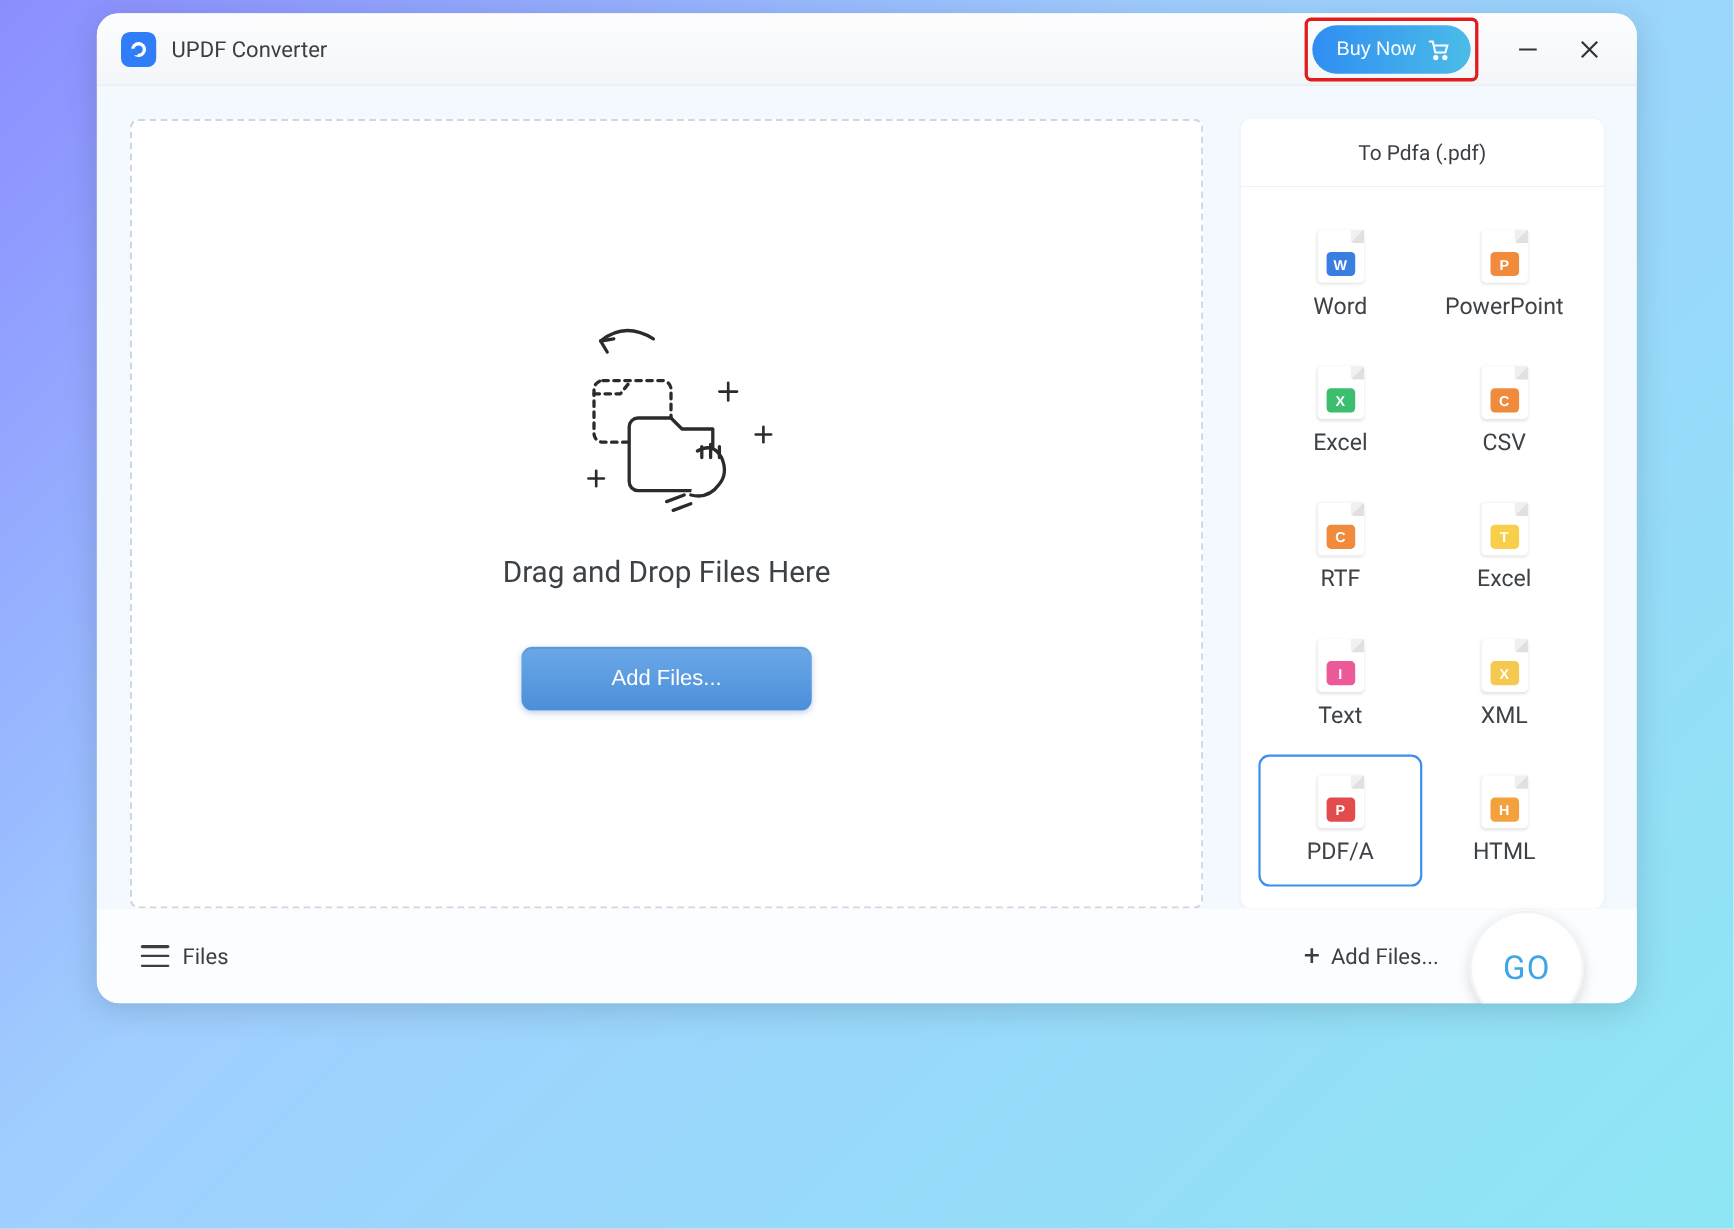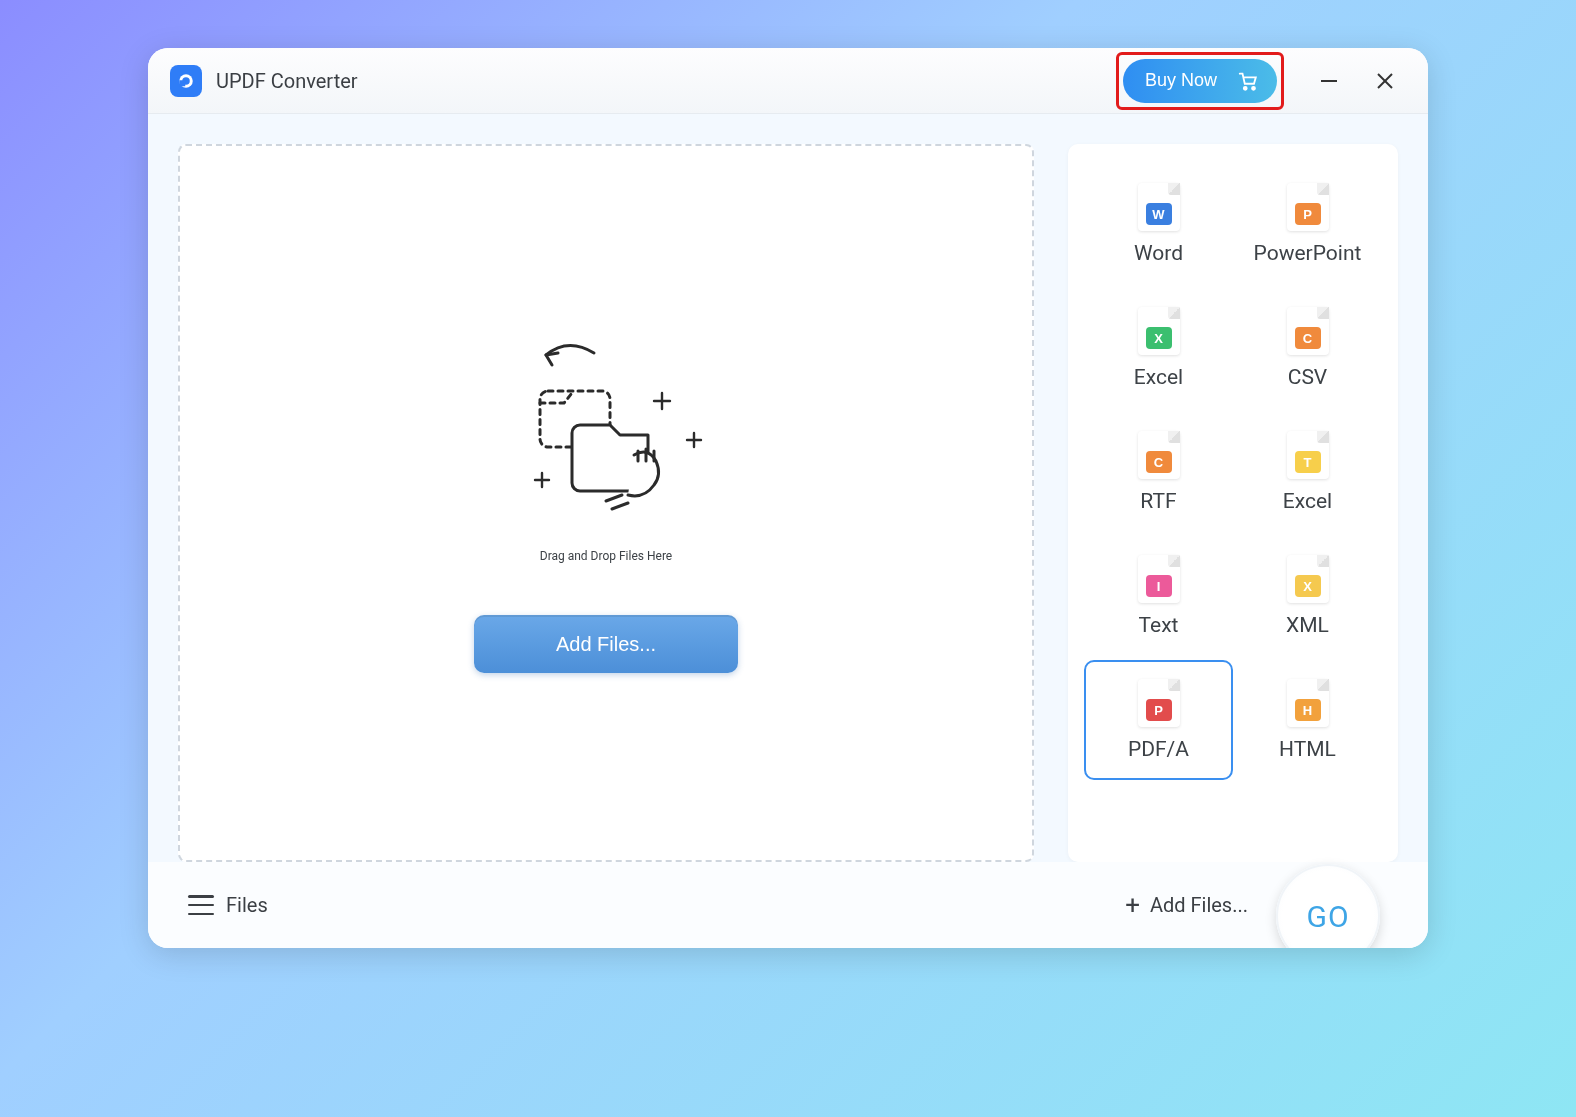--- a/index.html
+++ b/index.html
@@ -7,29 +7,28 @@
 body {
   font-family: -apple-system, BlinkMacSystemFont, "Segoe UI", Roboto, Arial, sans-serif;
   background: linear-gradient(135deg, #8b8dff 0%, #a0cfff 40%, #8ee6f4 100%);
   display: flex;
   align-items: flex-start;
   justify-content: center;
   padding: 12px 12px 0 12px;
   overflow: hidden;
 }
 .window {
-  width: 1280px;
+  width: 1400px;
   height: 900px;
   background: #f3f9ff;
   border-radius: 20px;
   display: flex;
   flex-direction: column;
   overflow: hidden;
   box-shadow: 0 6px 30px rgba(0,0,0,.15);
-  margin-top: 36px;
 }
 
 
 .titlebar {
   height: 66px;
   background: linear-gradient(#fdfdfe, #f3f6f9);
   border-bottom: 1px solid #e6ebf0;
   display: flex;
   align-items: center;
   padding: 0 22px;
@@ -55,21 +54,21 @@
   margin-right: 10px;
 }
 .buy-btn {
   height: 44px;
   padding: 0 18px 0 22px;
   background: linear-gradient(90deg, #2f8ef2, #4bbce8);
   border: none;
   border-radius: 24px;
   color: #fff;
   font-size: 18px;
-  display:flex; align-items:center; gap:20px;
+  display:flex; align-items:center; gap:10px;
   cursor:pointer;
 }
 .cart-icon { display:inline-flex; }
 .win-btn {
   width:42px;height:42px;
   display:flex;align-items:center;justify-content:center;
   cursor:pointer;
   color:#333;
 }
 .win-btn svg { width:24px;height:24px; stroke:#333; stroke-width:2; fill:none; }
@@ -90,21 +89,21 @@
   border:2px dashed #cfd6de;
   border-radius:8px;
   display:flex;
   flex-direction:column;
   align-items:center;
   justify-content:center;
   gap:12px;
 }
 .drop-illustration { margin-bottom:10px; }
 .drop-text {
-  font-size:12px;
+  font-size:27px;
   color:#3d4247;
   margin-bottom:40px;
 }
 .add-files-btn {
   width:264px;
   height:58px;
   border:none;
   border-radius:10px;
   background:linear-gradient(#6aa8e8,#4c8fd8);
   color:#fff;
@@ -309,20 +308,21 @@
             <line x1="36" y1="140" x2="36" y2="154"></line>
               <line x1="29" y1="147" x2="43" y2="147"></line>
           </g>
         </svg>
       </div>
       <div class="drop-text">Drag and Drop Files Here</div>
       <button class="add-files-btn">Add Files...</button>
     </div>
 
     <div class="formats-panel">
+      <div class="formats-header">To Pdfa (.pdf)</div>
       <div class="formats-grid" id="formats-grid">
           <div class="format-opt">
             <div class="format-icon">
               <div class="file-shape"></div>
               <div class="file-badge bg-word">W</div>
             </div>
             <div class="format-label">Word</div>
           </div>
           <div class="format-opt">
             <div class="format-icon">

